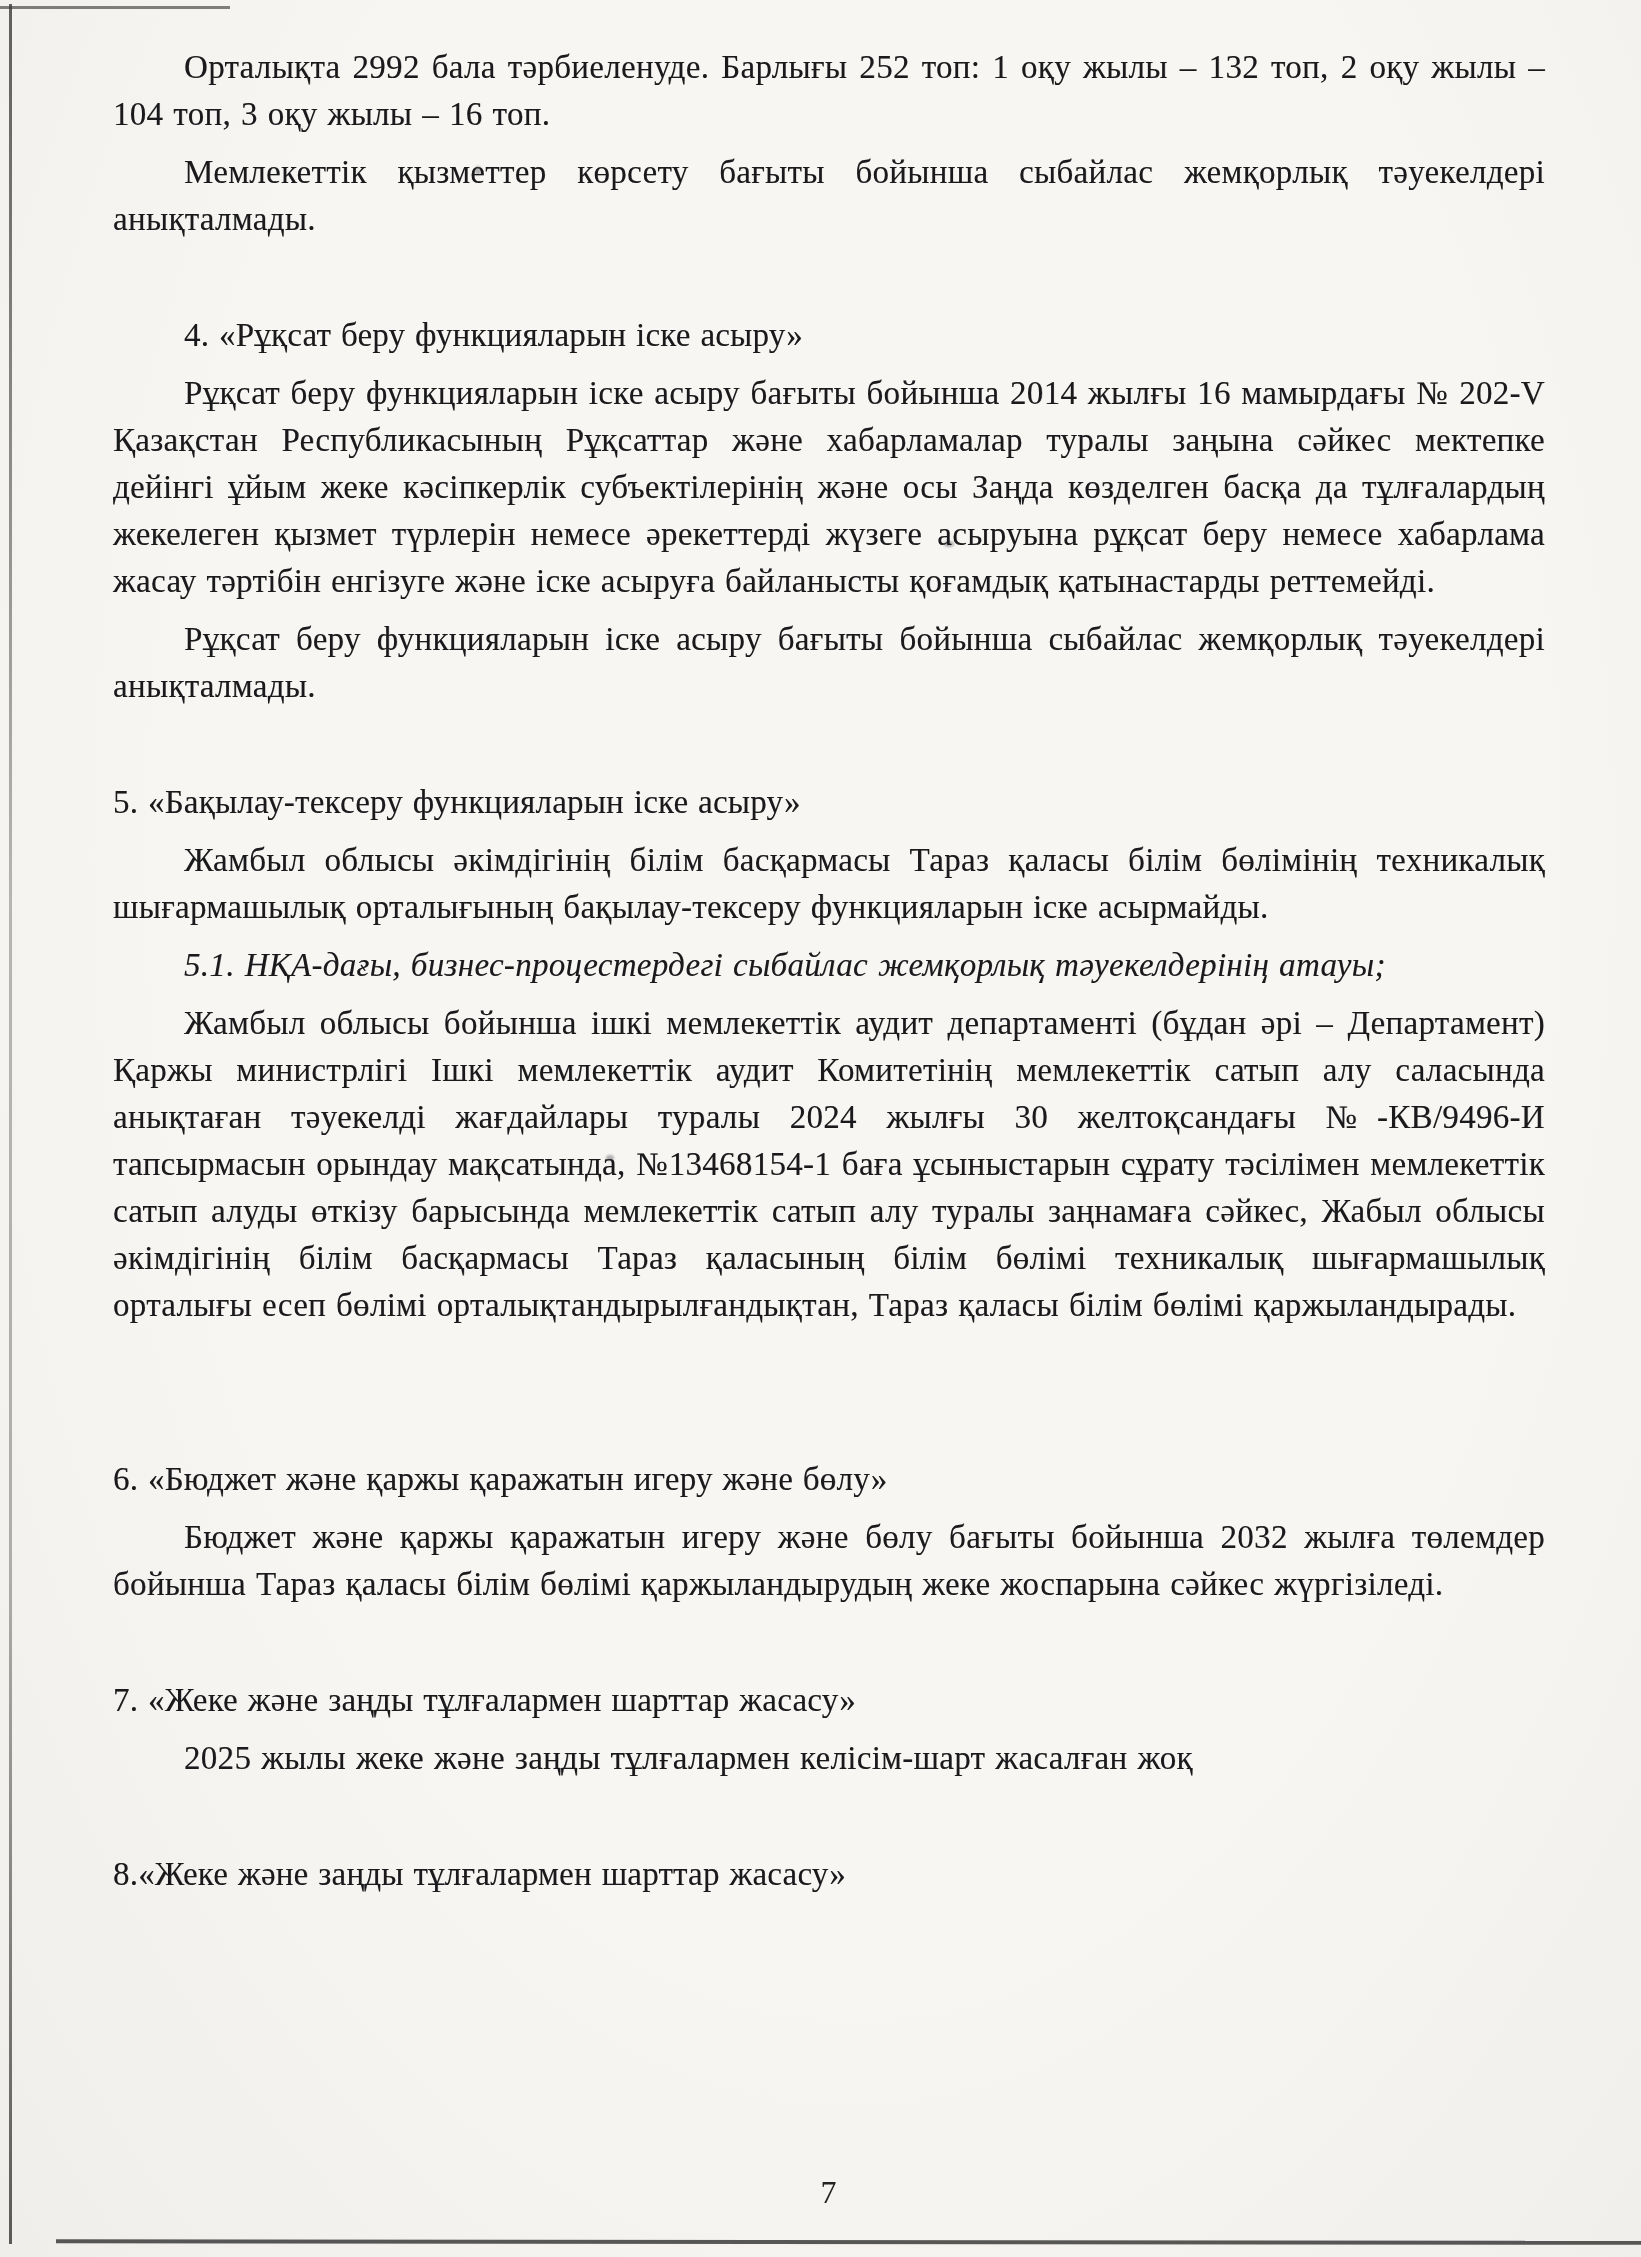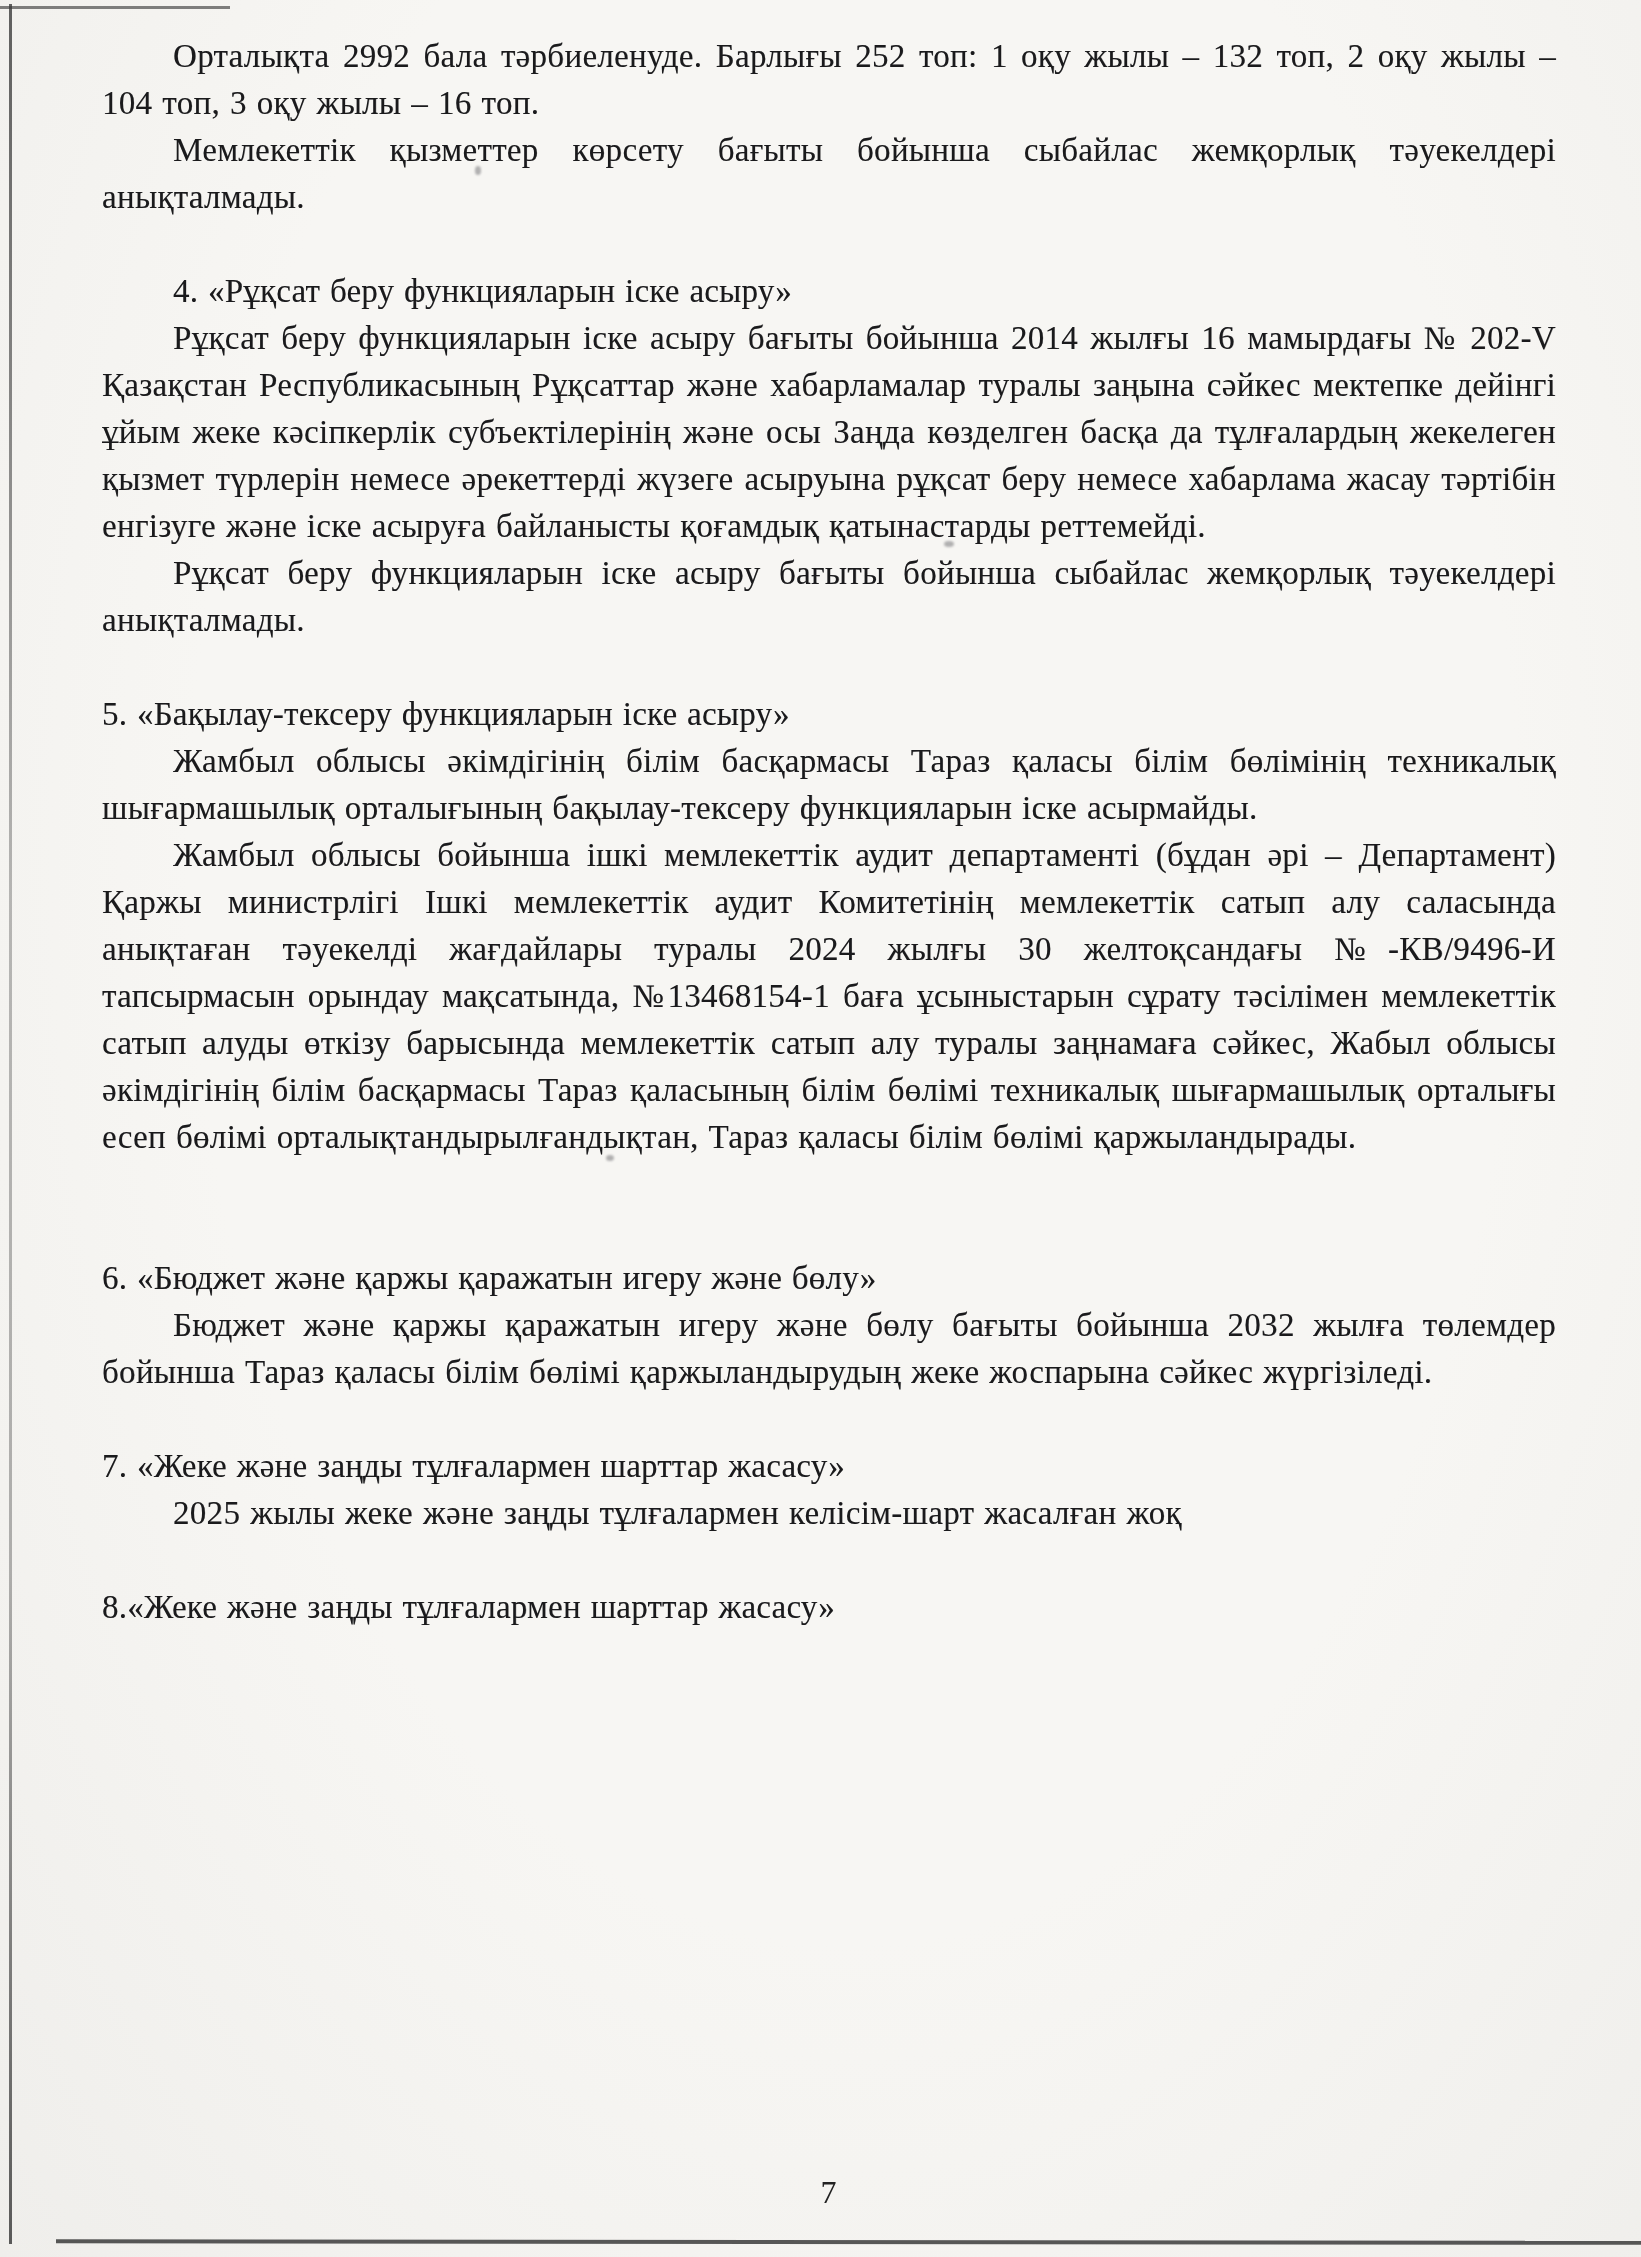--- a/index.html
+++ b/index.html
@@ -17,21 +17,21 @@
     font-family: "Liberation Serif", "DejaVu Serif", serif;
     color: #1a1a1c;
   }
   .content {
     position: absolute;
     left: 102px;
     top: 33px;
     width: 1454px;
   }
   .block {
-    margin: 0;
+    margin: 11px;
     font-size: 33px;
     line-height: 47px;
     text-align: justify;
     word-spacing: 1.4px;
     letter-spacing: 0.3px;
     text-shadow: 0.3px 0.3px 0.5px rgba(25,25,28,0.35);
   }
   .block.indent { text-indent: 71px; }
   .block.heading {
     font-weight: normal;
@@ -96,20 +96,21 @@
   <div class="content" id="blocks">
       <p class="block body indent">Орталықта 2992 бала тәрбиеленуде. Барлығы 252 топ: 1 оқу жылы – 132 топ, 2 оқу жылы – 104 топ, 3 оқу жылы – 16 топ.</p>
       <p class="block body indent">Мемлекеттік қызметтер көрсету бағыты бойынша сыбайлас жемқорлық тәуекелдері анықталмады.</p>
       <p class="block blank"></p>
       <p class="block heading indent">4. «Рұқсат беру функцияларын іске асыру»</p>
       <p class="block body indent">Рұқсат беру функцияларын іске асыру бағыты бойынша 2014 жылғы 16 мамырдағы № 202-V Қазақстан Республикасының Рұқсаттар және хабарламалар туралы заңына сәйкес мектепке дейінгі ұйым жеке кәсіпкерлік субъектілерінің және осы Заңда көзделген басқа да тұлғалардың жекелеген қызмет түрлерін немесе әрекеттерді жүзеге асыруына рұқсат беру немесе хабарлама жасау тәртібін енгізуге және іске асыруға байланысты қоғамдық қатынастарды реттемейді.</p>
       <p class="block body indent">Рұқсат беру функцияларын іске асыру бағыты бойынша сыбайлас жемқорлық тәуекелдері анықталмады.</p>
       <p class="block blank"></p>
       <p class="block heading">5. «Бақылау-тексеру функцияларын іске асыру»</p>
       <p class="block body indent">Жамбыл облысы әкімдігінің білім басқармасы Тараз қаласы білім бөлімінің техникалық шығармашылық орталығының бақылау-тексеру функцияларын іске асырмайды.</p>
+      <p class="block italic indent">5.1. НҚА-дағы, бизнес-процестердегі сыбайлас жемқорлық тәуекелдерінің атауы;</p>
       <p class="block body indent">Жамбыл облысы бойынша ішкі мемлекеттік аудит департаменті (бұдан әрі – Департамент) Қаржы министрлігі Ішкі мемлекеттік аудит Комитетінің мемлекеттік сатып алу саласында анықтаған тәуекелді жағдайлары туралы 2024 жылғы 30 желтоқсандағы №-КВ/9496-И тапсырмасын орындау мақсатында, №13468154-1 баға ұсыныстарын сұрату тәсілімен мемлекеттік сатып алуды өткізу барысында мемлекеттік сатып алу туралы заңнамаға сәйкес, Жабыл облысы әкімдігінің білім басқармасы Тараз қаласының білім бөлімі техникалық шығармашылық орталығы есеп бөлімі орталықтандырылғандықтан, Тараз қаласы білім бөлімі қаржыландырады.</p>
       <p class="block blank"></p>
       <p class="block blank"></p>
       <p class="block heading">6. «Бюджет және қаржы қаражатын игеру және бөлу»</p>
       <p class="block body indent">Бюджет және қаржы қаражатын игеру және бөлу бағыты бойынша 2032 жылға төлемдер бойынша Тараз қаласы білім бөлімі қаржыландырудың жеке жоспарына сәйкес жүргізіледі.</p>
       <p class="block blank"></p>
       <p class="block heading">7. «Жеке және заңды тұлғалармен шарттар жасасу»</p>
       <p class="block body indent">2025 жылы жеке және заңды тұлғалармен келісім-шарт жасалған жоқ</p>
       <p class="block blank"></p>
       <p class="block heading">8.«Жеке және заңды тұлғалармен шарттар жасасу»</p>

